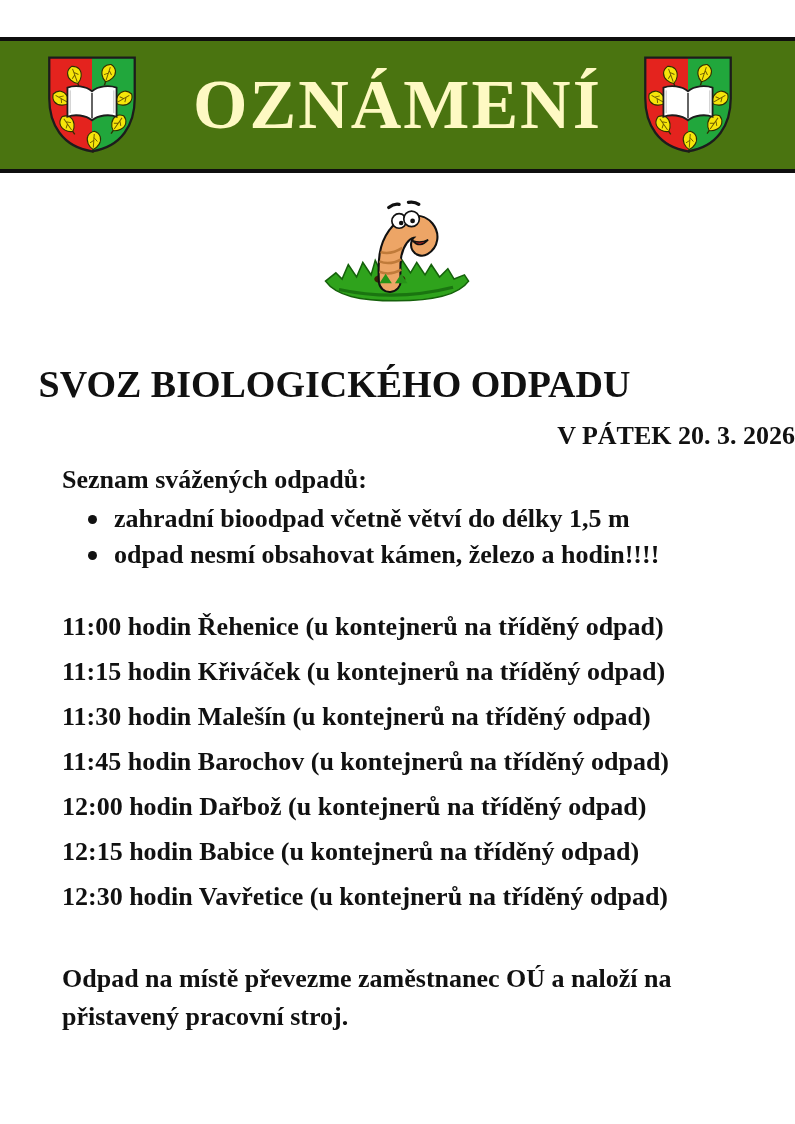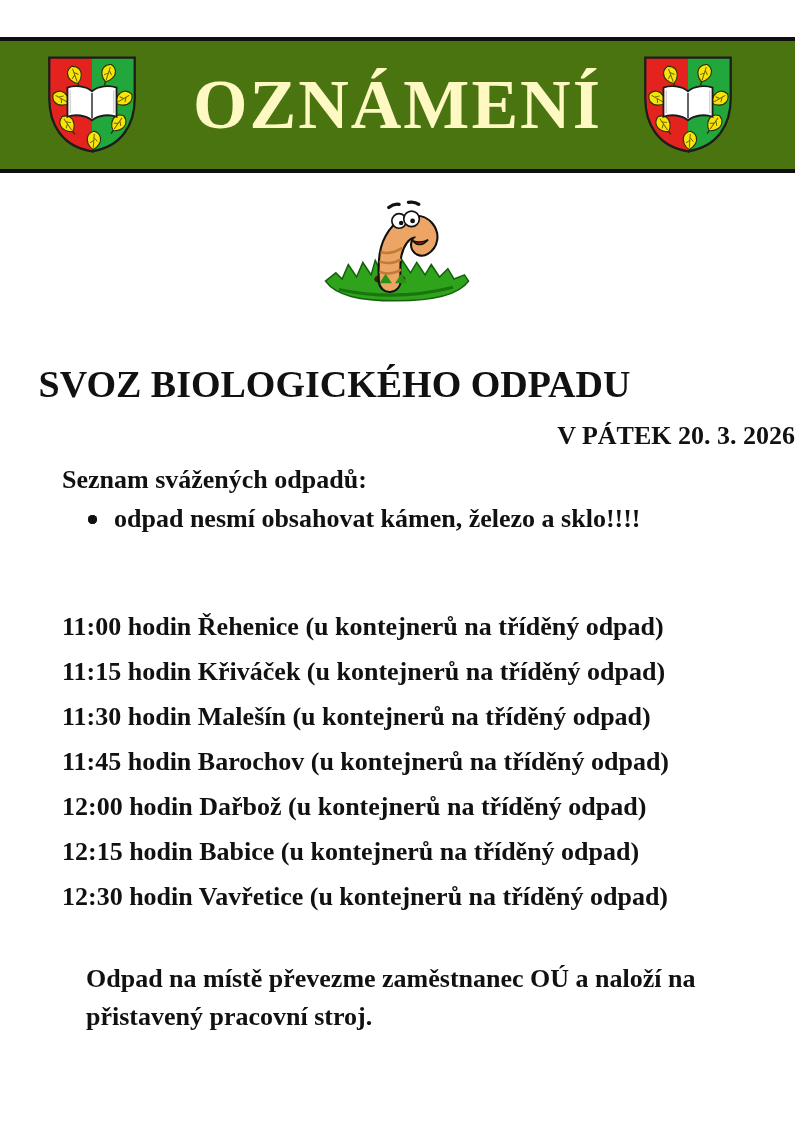--- a/index.html
+++ b/index.html
@@ -51,21 +51,21 @@
     position:absolute;left:2px;top:14px;width:9px;height:9px;
     border-radius:50%;background:#111;
   }
   #schedule{
     position:absolute;left:62px;top:604px;
     font-size:26px;font-weight:bold;
   }
   #schedule .row{line-height:45px;white-space:nowrap;}
   #footer-note{
     position:absolute;left:62px;top:960px;
-    font-size:26px;font-weight:bold;margin-left:24px;
+    font-size:26px;font-weight:bold;
   }
   #footer-note .fline{line-height:38px;white-space:nowrap;}
 </style>
 </head>
 <body>
 
 <div class="rule" id="top-rule"></div>
 
 <div id="banner">
   <div id="banner-title">OZNÁMENÍ</div>
@@ -130,24 +130,25 @@
 </svg>
 
 <div id="page-title">SVOZ BIOLOGICKÉHO ODPADU</div>
 <div id="date-subtitle">V PÁTEK 20. 3. 2026</div>
 
 <div id="list-heading">Seznam svážených odpadů:</div>
 
 <ul id="waste-list">
   <li>
     <span class="bullet"></span>
+    <span>zahradní bioodpad včetně větví do délky 1,5 m</span>
   </li>
   <li>
     <span class="bullet"></span>
-    <span>odpad nesmí obsahovat kámen, železo a sklo!!!!</span>
+    <span>odpad nesmí obsahovat kámen, železo a hodin!!!!</span>
   </li>
 </ul>
 
 <div id="schedule">
   <div class="row">11:00 hodin Řehenice (u kontejnerů na tříděný odpad)</div>
   <div class="row">11:15 hodin Křiváček (u kontejnerů na tříděný odpad)</div>
   <div class="row">11:30 hodin Malešín (u kontejnerů na tříděný odpad)</div>
   <div class="row">11:45 hodin Barochov (u kontejnerů na tříděný odpad)</div>
   <div class="row">12:00 hodin Dařbož (u kontejnerů na tříděný odpad)</div>
   <div class="row">12:15 hodin Babice (u kontejnerů na tříděný odpad)</div>

